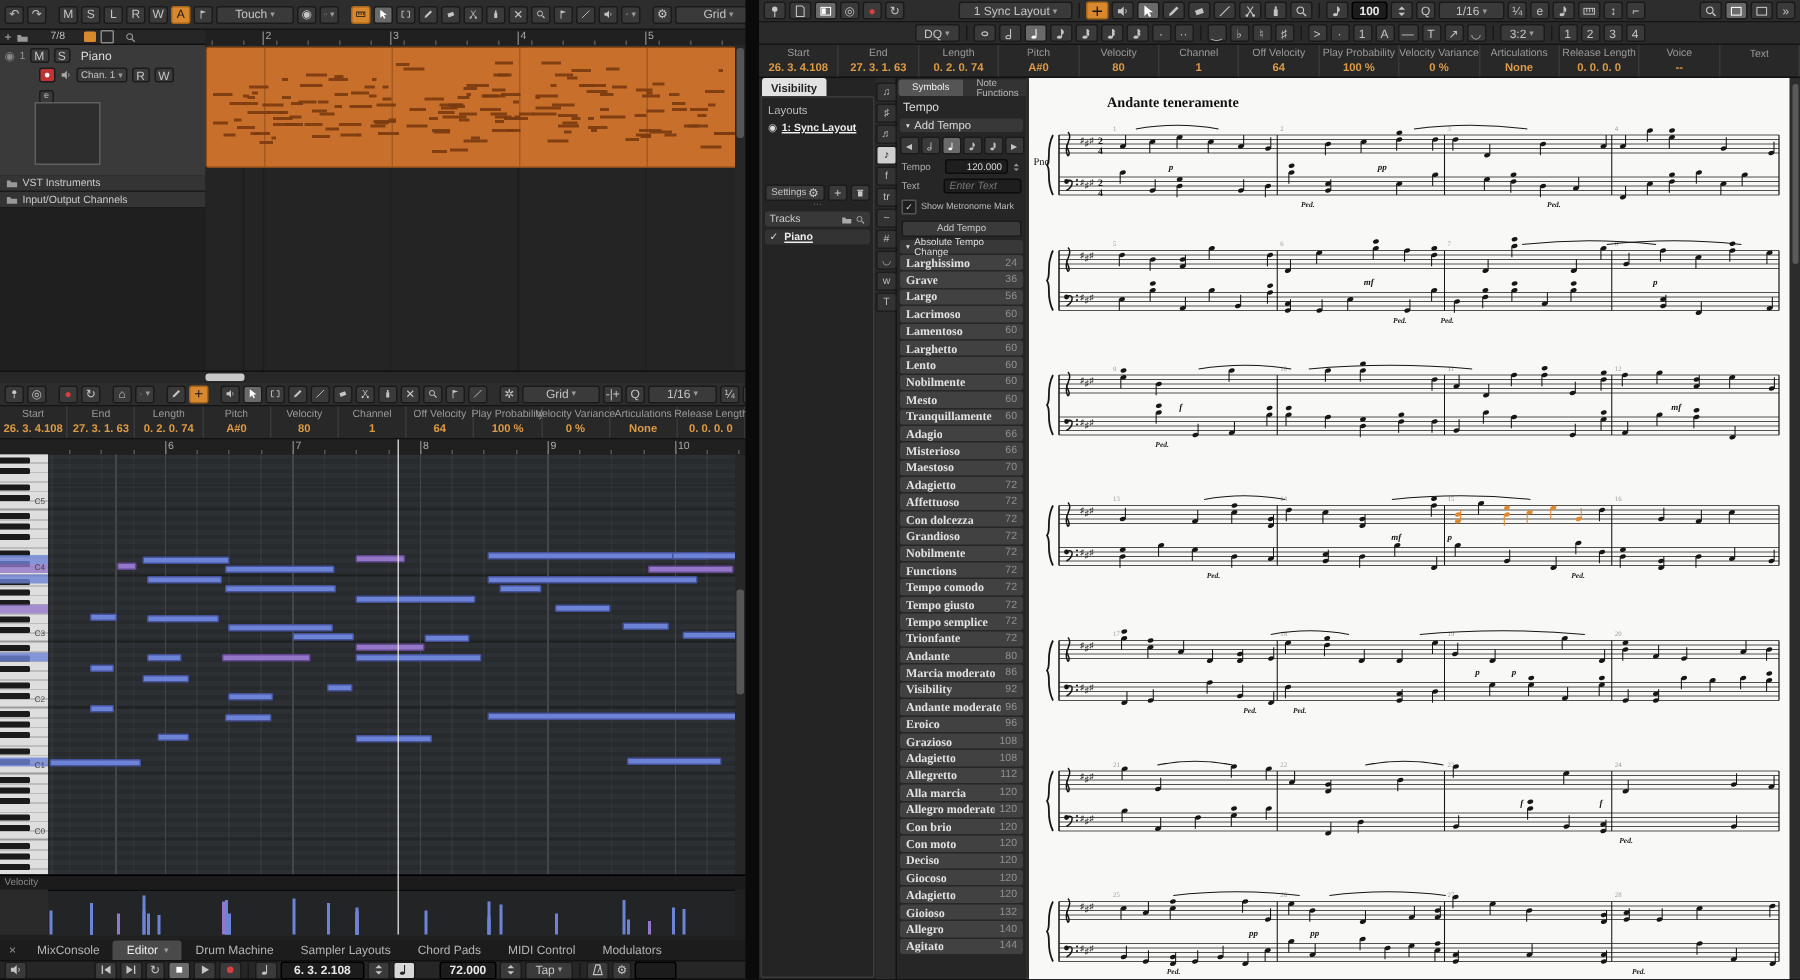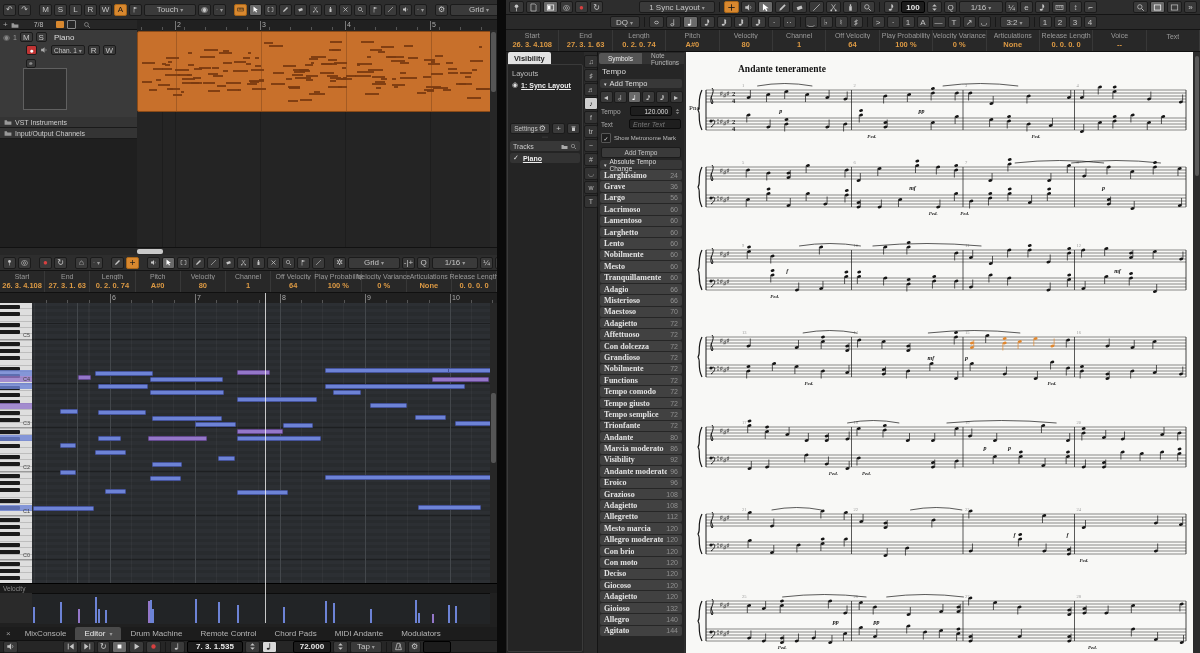--- a/index.html
+++ b/index.html
@@ -954,23 +954,23 @@
     <div class="abs" style="left:0;top:338px;width:32px;height:30px;background:#2a2a2a;"></div>
     <div class="abs" id="ke-playhead" style="top: 38px; width: 1px; height: 330px; background: rgba(255, 255, 255, 0.75); z-index: 5; left: 265px;"></div>
   </div>
 
   <div class="abs" style="left:0;top:627px;width:497px;height:13px;background:#1c1c1c;display:flex;align-items:center;gap:1px;padding:0 2px;box-sizing:border-box;">
     <span style="color:#999;font-size:8px;padding:0 4px;">×</span>
     <span id="btabs" style="display:flex;flex:1;">
         <div class="btab">MixConsole</div>
         <div class="btab act">Editor<span class="dda">▾</span></div>
         <div class="btab">Drum Machine</div>
-        <div class="btab">Remote Control</div>
+        <div class="btab">Sampler Layouts</div>
         <div class="btab">Chord Pads</div>
-        <div class="btab">MIDI Andante</div>
+        <div class="btab">MIDI Control</div>
         <div class="btab">Modulators</div>
       </span>
   </div>
 
   <div class="tb abs" style="left:0;top:640px;width:497px;height:13px;background:#262626;border-top:1px solid #101010;">
       <div class="tbb">
         <svg viewBox="0 0 14 14" class="ig">
           <use href="#sy-speaker"></use>
         </svg>
       </div>
@@ -1003,21 +1003,21 @@
           <use href="#sy-rec"></use>
         </svg>
       </div>
       <div class="sep"></div>
       <div class="tbb">
         <svg viewBox="0 0 14 14" class="ig">
           <use href="#sy-note4"></use>
         </svg>
       </div>
       <div class="tbb vbox" style="min-width: 56px;">
-        <div class="lb">7. 3. 1.535</div>
+        <div class="lb">6. 3. 2.108</div>
       </div>
       <div class="tbb">
         <svg viewBox="0 0 14 14" class="ig">
           <use href="#sy-spin"></use>
         </svg>
       </div>
       <div class="tbb wb">
         <svg viewBox="0 0 14 14" class="ig">
           <use href="#sy-note4"></use>
         </svg>
@@ -1590,21 +1590,21 @@
           </div>
           <div class="trow">
             <span class="tn">Adagietto</span>
             <span class="tv">108</span>
           </div>
           <div class="trow">
             <span class="tn">Allegretto</span>
             <span class="tv">112</span>
           </div>
           <div class="trow">
-            <span class="tn">Mesto marcia</span>
+            <span class="tn">Alla marcia</span>
             <span class="tv">120</span>
           </div>
           <div class="trow">
             <span class="tn">Allegro moderato</span>
             <span class="tv">120</span>
           </div>
           <div class="trow">
             <span class="tn">Con brio</span>
             <span class="tv">120</span>
           </div>

